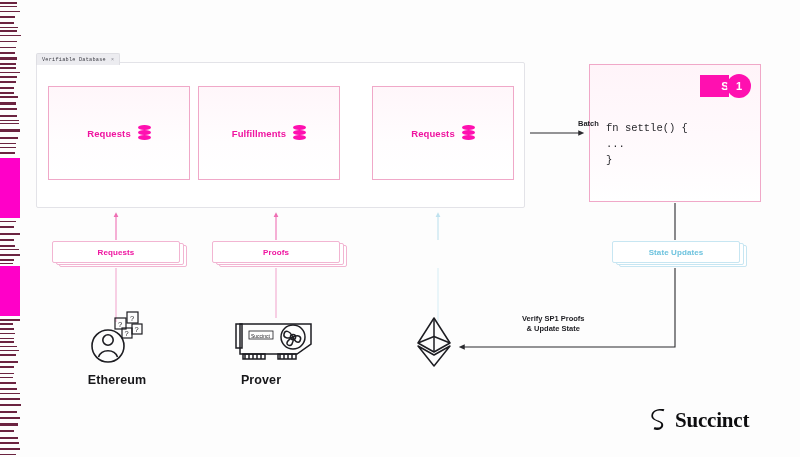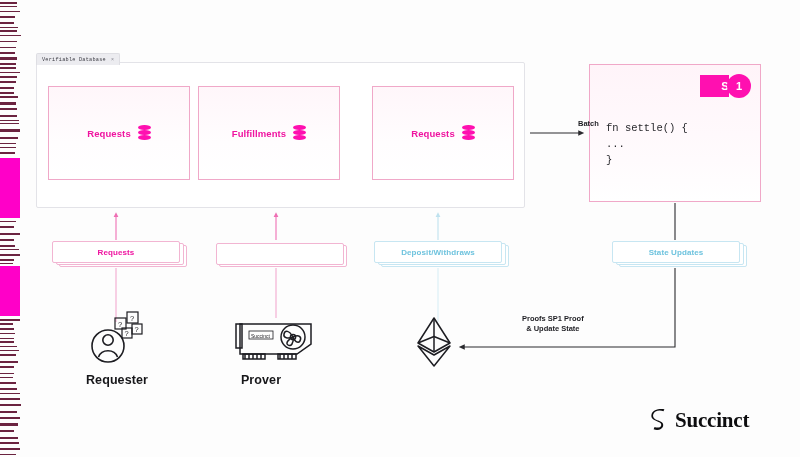--- a/index.html
+++ b/index.html
@@ -290,29 +290,25 @@
     <div class="layer l3"></div>
     <div class="layer l2"></div>
     <div class="layer l1">
       <span class="slabel">Requests</span>
     </div>
   </div>
 
   <div class="stack" id="stack-proofs">
     <div class="layer l3"></div>
     <div class="layer l2"></div>
-  </div>
-
-  <div class="stack blue" id="stack-deposits">
-    <div class="layer l3"></div>
-    <div class="layer l2"></div>
     <div class="layer l1">
-      <span class="slabel">Deposit/Withdraws</span>
+      <span class="slabel">Proofs</span>
     </div>
   </div>
+
 
   <div class="stack blue" id="stack-state">
     <div class="layer l3"></div>
     <div class="layer l2"></div>
     <div class="layer l1">
       <span class="slabel">State Updates</span>
     </div>
   </div>
 
   <svg style="position:absolute;left:86px;top:310px;" width="66" height="56">
@@ -353,25 +349,25 @@
 
   <svg style="position:absolute;left:410px;top:316px;" width="48" height="52">
     <g fill="none" stroke="#1d1d22" stroke-width="1.5" stroke-linejoin="round">
       <path d="M24,2 L40,27 L24,36 L8,27 Z"></path>
       <path d="M24,2 L24,36"></path>
       <path d="M8,27 L24,20.5 L40,27"></path>
       <path d="M24,39 L40,30 L24,50 L8,30 Z"></path>
     </g>
   </svg>
 
-  <div class="entity-label" id="label-requester">Requester</div>
+  <div class="entity-label" id="label-requester">Ethereum</div>
   <div class="entity-label" id="label-prover">Prover</div>
 
   <div id="label-verify">
-    <div>Proofs SP1 Proof</div>
+    <div>Verify SP1 Proofs</div>
     <div>&amp; Update State</div>
   </div>
 
   <div id="succinct">
     <svg width="18" height="24" viewBox="0 0 18 24">
       <path d="M13.5,2.2 C9.5,0.4 4.2,1.6 3.2,5.4 C2.3,8.9 5.6,10.4 8.4,11.6
                C11.3,12.8 13.9,14.1 13.1,17.2 C12.2,20.7 7.2,21.8 3.6,20.2
                L4.6,18.0 C7.3,19.2 10.6,18.6 11.2,16.4 C11.8,14.2 9.1,13.2 6.5,12.0
                C3.7,10.8 0.6,9.1 1.5,5.4 C2.6,0.9 9.0,-0.6 14.4,0.3 Z" fill="#0d0d0f"></path>
     </svg>

